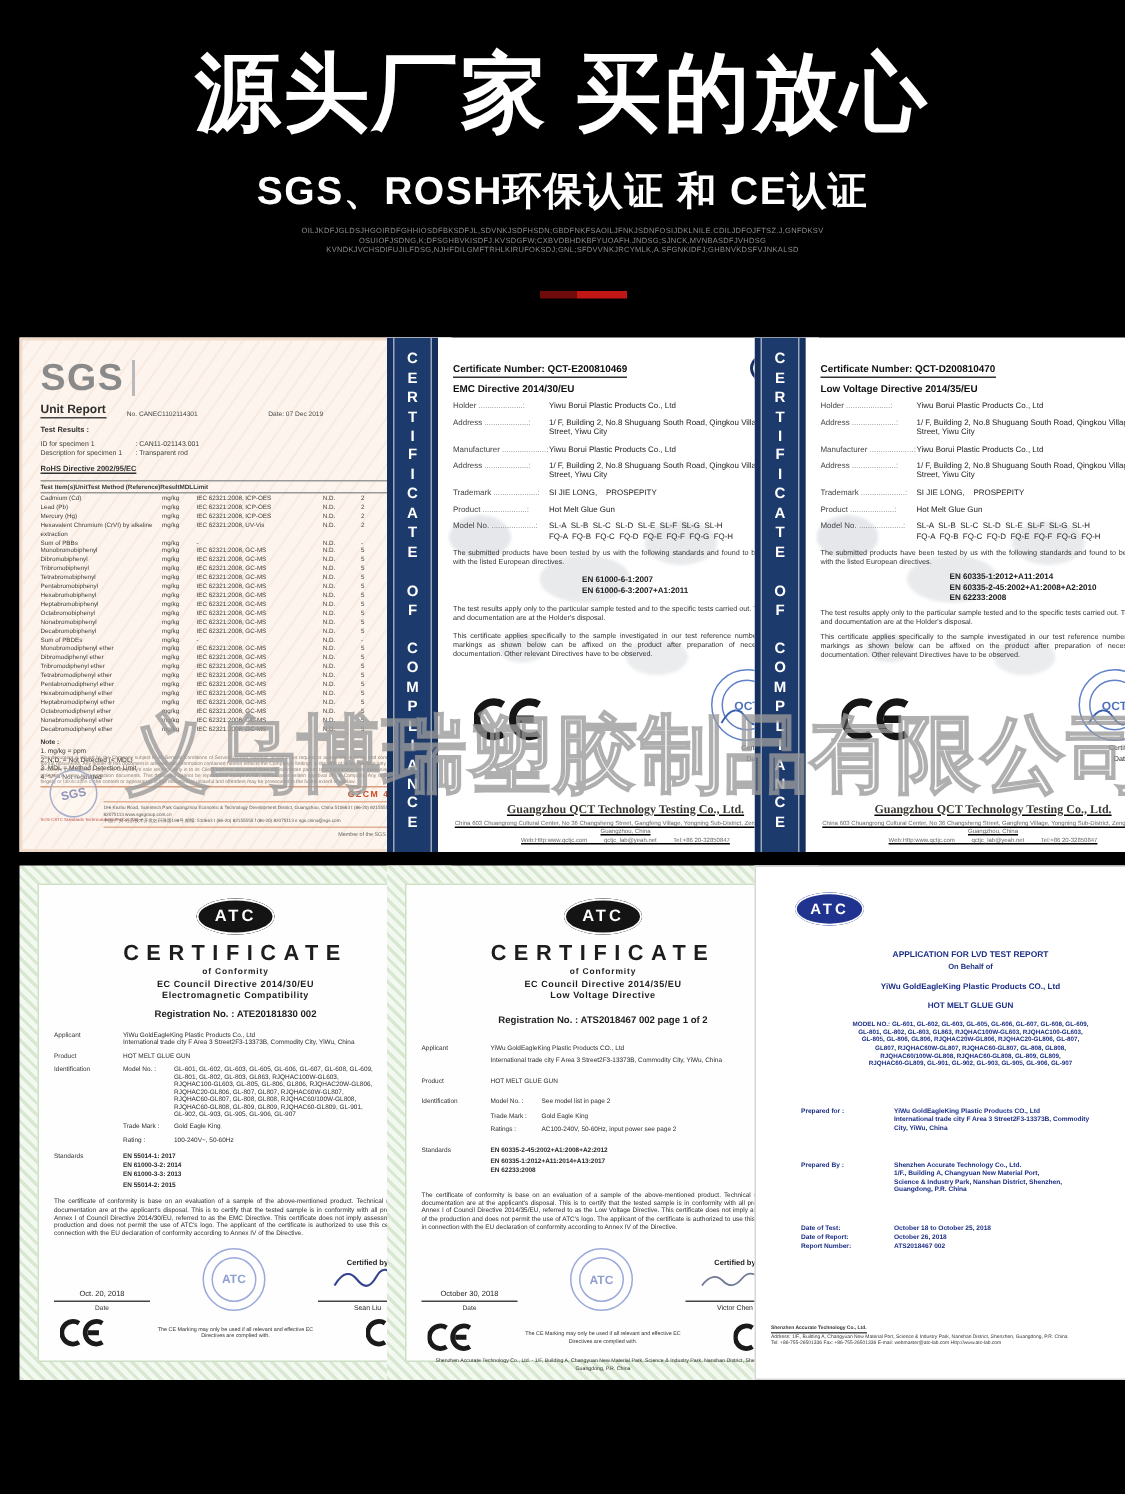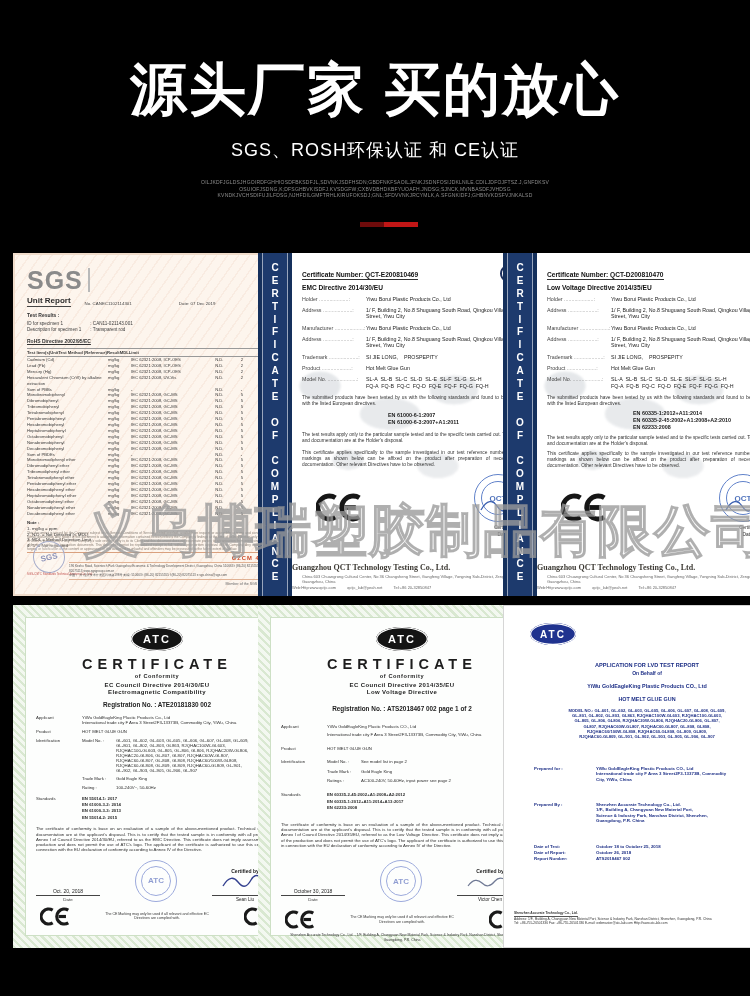--- a/index.html
+++ b/index.html
@@ -1,21 +1,21 @@
 <!DOCTYPE html>
 <html><head>
 <meta charset="utf-8">
 <style>
   html,body{margin:0;padding:0;background:#000;}
   body{width:750px;height:996px;position:relative;overflow:hidden;
        font-family:"Liberation Sans","DejaVu Sans",sans-serif;-webkit-font-smoothing:antialiased;}
-  .abs{position:absolute;margin-top:28px;}
+  .abs{position:absolute;}
   
   .hd-title{top:24px;left:0;right:0;text-align:center;color:#fff;font-size:57px;font-weight:900;letter-spacing:2px;}
-  .hd-sub{top:110px;left:0;right:0;text-align:center;color:#fff;font-size:18px;font-weight:400;letter-spacing:1px;}
+  .hd-sub{top:110px;left:0;right:0;text-align:center;color:#fff;font-size:26px;font-weight:700;letter-spacing:1px;}
   .hd-fine{top:151px;left:0;right:0;text-align:center;color:#8d8d8d;font-size:5px;line-height:6.6px;letter-spacing:.2px;}
   .hd-bar{top:194px;left:360px;width:58px;height:5px;background:linear-gradient(90deg,#6f0b0b 0 42%,#c11616 42%);}
   
   .watermark{top:466px;left:84px;z-index:40;white-space:nowrap;pointer-events:none;
     font-family:"Liberation Serif","DejaVu Serif",serif;font-size:56px;font-weight:700;letter-spacing:1px;
     color:rgba(235,235,235,.18);-webkit-text-stroke:1.1px rgba(150,150,150,.75);}
   
   .cert{width:288px;height:343px;overflow:hidden;background:#fff;z-index:1;}
   
   .sgs{left:13px;top:225px;background:#fdf5ed;border:2px solid #f0dccb;box-sizing:border-box;
@@ -72,21 +72,21 @@
   .q-p{position:relative;font-size:4.8px;line-height:6px;color:#333;margin-top:6px;text-align:justify;}
   .q-std{position:relative;margin:5px 0 0 86px;font-size:5.4px;font-weight:800;color:#222;line-height:7px;}
   .q-ce{position:absolute;left:24px;bottom:74px;}
   .q-stampbox{position:absolute;right:10px;bottom:58px;width:82px;height:64px;}
   .stamp-circ{position:absolute;right:14px;top:0;width:46px;height:46px;border-radius:50%;border:1.6px solid #4f74c4;opacity:.9;}
   .stamp-circ::after{content:"";position:absolute;inset:6px;border-radius:50%;border:.8px solid #4f74c4;}
   .stamp-core{position:absolute;inset:0;display:flex;align-items:center;justify-content:center;font-size:8px;font-weight:900;color:#3c63b4;}
   .q-sig{position:absolute;right:6px;top:22px;}
   .q-mgr{position:absolute;right:0;bottom:8px;font-size:4.8px;color:#333;}
   .q-date{position:absolute;right:0;bottom:1px;font-size:4.8px;color:#222;}
-  .q-footer{position:absolute;left:0;right:4px;bottom:6px;text-align:left;}
+  .q-footer{position:absolute;left:0;right:4px;bottom:6px;text-align:center;text-decoration:underline;}
   .q-fname{font-family:"Liberation Serif","DejaVu Serif",serif;font-size:8px;font-weight:700;color:#3d3a34;}
   .q-faddr{font-size:4px;color:#666;line-height:5px;margin-top:2px;padding:0 10px;}
   .q-fweb{font-size:4px;color:#666;margin-top:1.5px;white-space:pre-wrap;}
   .ce-svg{display:block;}
   
   .atc{background:repeating-linear-gradient(45deg,#d9e8d1 0 2.2px,#f3f8f0 2.2px 5.5px);}
   .a-emc{left:13px;top:577px;}
   .a-lvd{left:258px;top:577px;}
   .a-paper{position:absolute;inset:12px;background:#fdfefd;border:1px solid #cdе0c5;border:1px solid #cde0c5;padding:7px 10px 4px 10px;box-sizing:border-box;}
   .atc-oval{width:52px;height:24px;border-radius:50%;background:#141414;margin:2px auto 0 auto;

